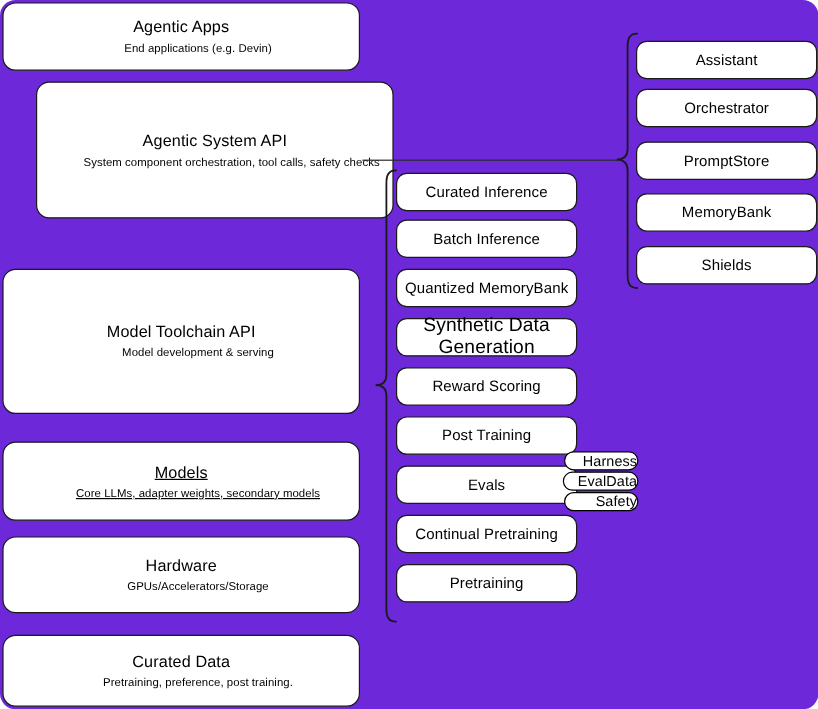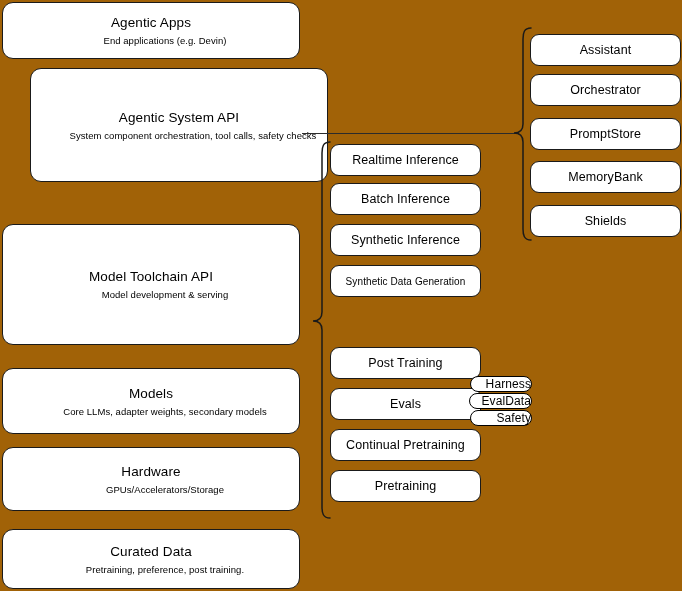--- a/index.html
+++ b/index.html
@@ -8,22 +8,23 @@
     background: #ffffff;
   }
   body {
     font-family: "Liberation Sans", sans-serif;
     color: #000000;
   }
   #canvas {
     position: relative;
     width: 682px;
     height: 591px;
-    background: #a16207;
+    background: #6d28d9;
     overflow: hidden;
+    border-radius: 13px;
   }
   .node {
     position: absolute;
     box-sizing: border-box;
     border: 1.4px solid #1a1a1a;
     border-radius: 11px;
     background: #ffffff;
     display: flex;
     flex-direction: column;
     align-items: center;
@@ -98,21 +99,21 @@
   <div class="node" style="left:2px; top:68px; width:298px; height:114px;margin-left:28px;">
     <div class="title">Agentic System API</div>
     <div class="subtitle">System component orchestration, tool calls, safety checks</div>
   </div>
 
   <div class="node" style="left:2px; top:224px; width:298px; height:121px;">
     <div class="title">Model Toolchain API</div>
     <div class="subtitle">Model development &amp; serving</div>
   </div>
 
-  <div class="node" style="left:2px; top:368px; width:298px; height:66px;">
+  <div class="node" style="left:2px; top:368px; width:298px; height:66px;text-decoration:underline;">
     <div class="title">Models</div>
     <div class="subtitle">Core LLMs, adapter weights, secondary models</div>
   </div>
 
   <div class="node" style="left:2px; top:447px; width:298px; height:64px;">
     <div class="title">Hardware</div>
     <div class="subtitle">GPUs/Accelerators/Storage</div>
   </div>
 
   <div class="node" style="left:2px; top:529px; width:298px; height:60px;">
@@ -128,30 +129,33 @@
     </svg>
   </div>
 
   <div class="bracket" style="left:511px; top:26px; width:24px; height:216px;">
     <svg width="24" height="216" viewBox="0 0 24 216" fill="none" xmlns="http://www.w3.org/2000/svg">
       <path d="M20 2 C13 2 12 7 12 13 L12 98 C12 104 9 107 3 107 C9 107 12 110 12 116 L12 203 C12 209 13 214 20 214" stroke="#1a1a1a" stroke-width="1.5" fill="none" stroke-linecap="round"></path>
     </svg>
   </div>
 
   <div class="stack-node" style="left:330px; top:144px; width:151px; height:32px;">
-    <span>Realtime Inference</span>
+    <span>Curated Inference</span>
   </div>
   <div class="stack-node" style="left:330px; top:183px; width:151px; height:32px;">
     <span>Batch Inference</span>
   </div>
   <div class="stack-node" style="left:330px; top:224px; width:151px; height:32px;">
-    <span>Synthetic Inference</span>
+    <span>Quantized MemoryBank</span>
   </div>
-  <div class="stack-node" style="left:330px; top:265px; width:151px; height:32px; font-size:10px;">
+  <div class="stack-node" style="left:330px; top:265px; width:151px; height:32px; font-size:16px;">
     <span>Synthetic Data Generation</span>
+  </div>
+  <div class="stack-node" style="left:330px; top:306px; width:151px; height:32px;">
+    <span>Reward Scoring</span>
   </div>
   <div class="stack-node" style="left:330px; top:347px; width:151px; height:32px;">
     <span>Post Training</span>
   </div>
   <div class="stack-node" style="left:330px; top:388px; width:151px; height:32px;">
     <span>Evals</span>
   </div>
   <div class="stack-node" style="left:330px; top:470px; width:151px; height:32px;">
     <span>Pretraining</span>
   </div>

